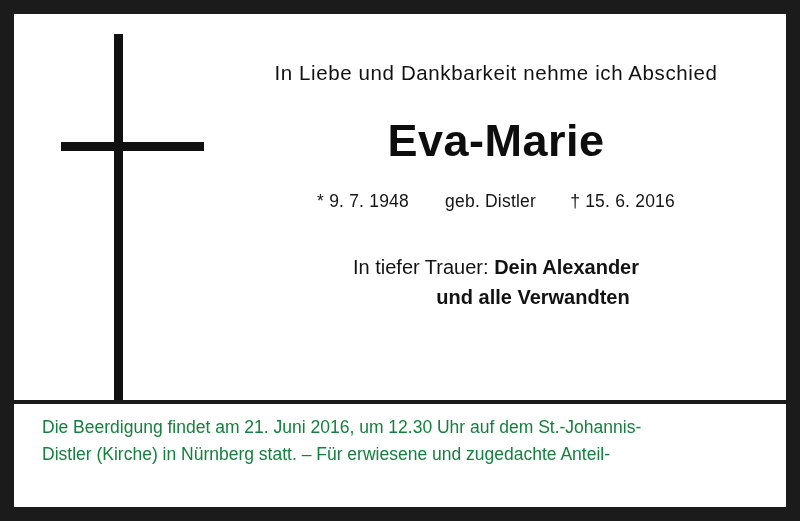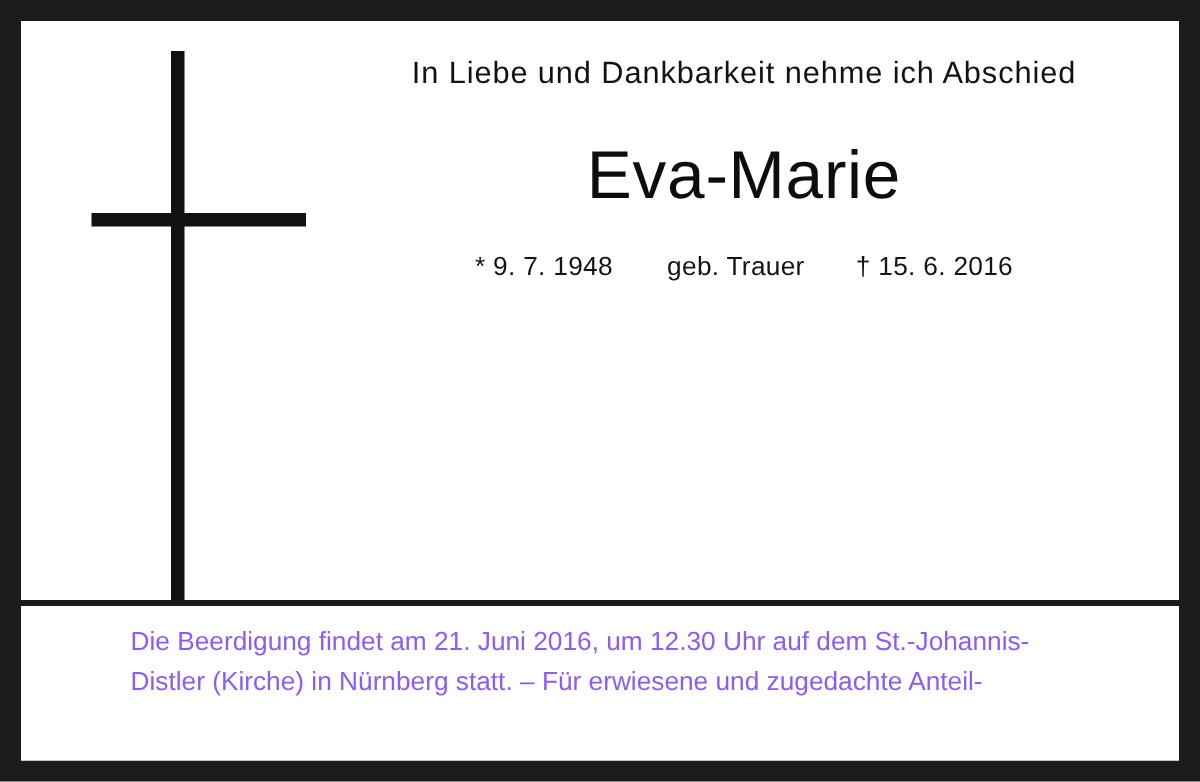--- a/index.html
+++ b/index.html
@@ -71,30 +71,31 @@
     font-size: 20.5px;
     line-height: 1.45;
     letter-spacing: 0.2px;
     margin: 0;
     padding: 0 6px;
     color: #121212;
   }
   .intro .line {
     display: block;
     white-space: nowrap;
+    margin-top: 24px;
   }
   .intro .line.justified {
     
     letter-spacing: 0.6px;
   }
 
   .name {
     margin-top: 26px;
     font-size: 45px;
-    font-weight: normal;
+    font-weight: bold;
     line-height: 1.22;
     letter-spacing: 0.5px;
     color: #0d0d0d;
   }
   .name .line {
     display: block;
   }
 
   .dates {
     margin-top: 22px;
@@ -130,22 +131,21 @@
   }
 
   .footer {
     position: absolute;
     left: 28px;
     right: 24px;
     top: 400px;
     font-size: 17.5px;
     line-height: 1.55;
     text-align: left;
-    color: #8b5cf6;
-    margin-left: 45px;
+    color: #15803d;
   }
   .footer .line { display: block; white-space: nowrap; }
 </style>
 </head>
 <body>
 
 <div class="obituary">
   <div class="inner">
 
     <div class="cross">
@@ -159,25 +159,34 @@
         <span class="line justified">In Liebe und Dankbarkeit nehme ich Abschied</span>
       </p>
 
       <div class="name">
         <span class="line">Eva-Marie</span>
       </div>
 
       <div class="dates">
         <span>* 9. 7. 1948</span>
         <span class="gap-a"></span>
-        <span>geb. Trauer</span>
+        <span>geb. Distler</span>
         <span class="gap-b"></span>
         <span>† 15. 6. 2016</span>
       </div>
 
+      <div class="mourning">
+        <span class="row1">
+          <span>In tiefer Trauer:</span>
+          <b>Dein Alexander</b>
+        </span>
+        <span class="row2">
+          <b>und alle Verwandten</b>
+        </span>
+      </div>
 
     </div>
 
     <div class="divider"></div>
 
     <div class="footer">
       <span class="line">Die Beerdigung findet am 21. Juni 2016, um 12.30 Uhr auf dem St.-Johannis-</span>
       <span class="line">Distler (Kirche) in Nürnberg statt. – Für erwiesene und zugedachte Anteil-</span>
     </div>
 

